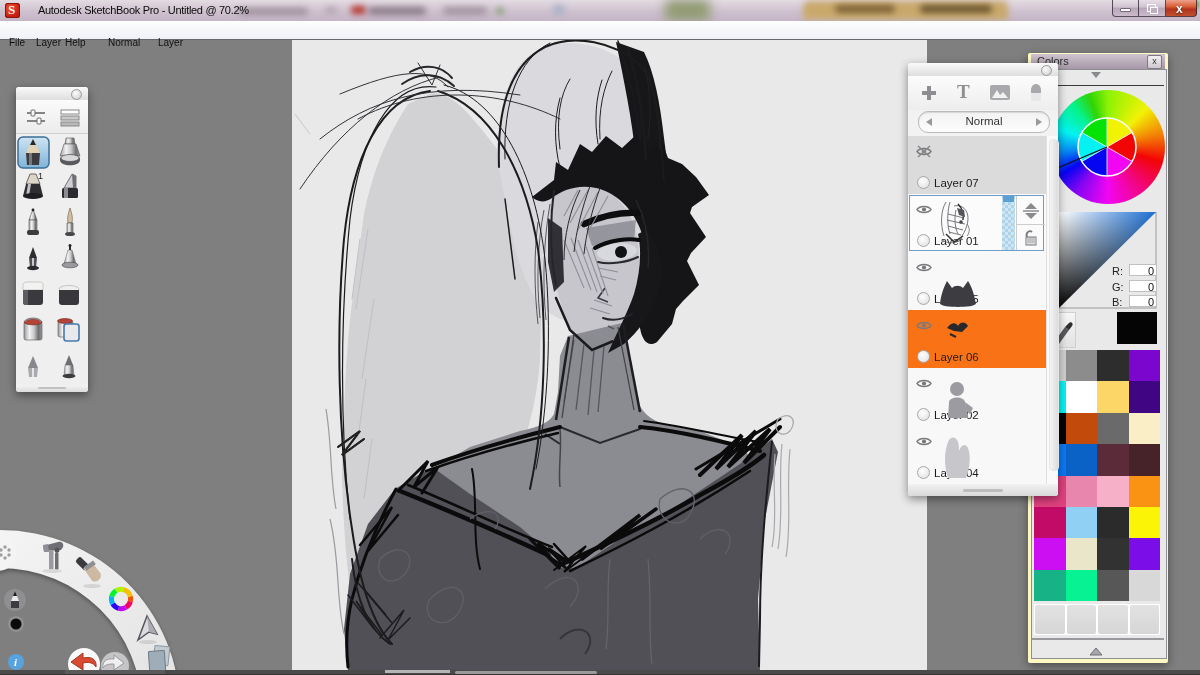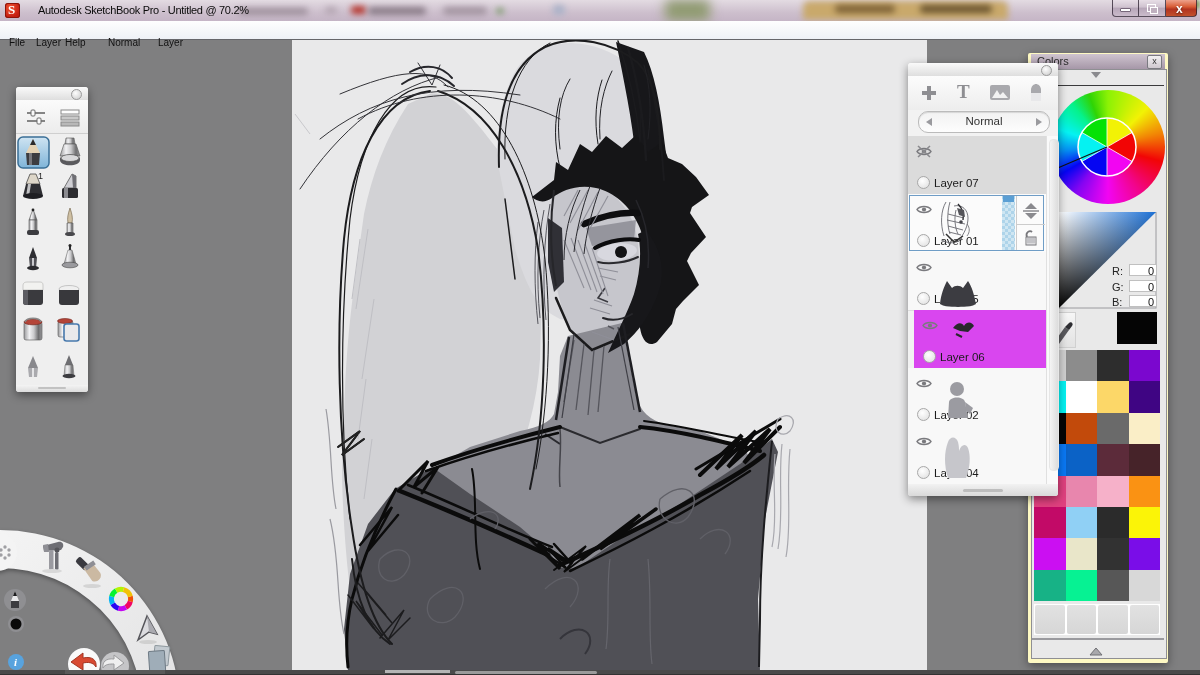--- a/index.html
+++ b/index.html
@@ -564,21 +564,21 @@
           <svg class="abs" style="left:8px;top:9px;" width="16" height="13" viewBox="0 0 16 13">
             <path d="M1,6.5 C4,2.5 12,2.5 15,6.5 C12,10.5 4,10.5 1,6.5 Z" fill="none" stroke="#7a7a7e" stroke-width="1.3"></path>
             <circle cx="8" cy="6.5" r="2.1" fill="#7a7a7e"></circle>
           </svg>
           <div class="abs" style="left:9px;top:40px;width:11px;height:11px;border-radius:50%;border:1px solid #a8a8a8;background:radial-gradient(circle at 40% 35%,#fff,#ddd);"></div>
           <div class="abs" style="left:26px;top:41px;font-size:11.5px;color:#1c1c1c;">Layer 05</div>
           <svg class="abs" style="left:30px;top:26px;" width="40" height="30" viewBox="0 0 40 30">
             <path d="M2,26 C3,16 6,9 9,3 L14,10 C17,7 22,7 25,10 L30,3 C34,9 36,16 38,26 C32,30 26,28 20,29 C14,28 8,30 2,26 Z" fill="#3c3c41"></path>
           </svg>
         </div>
-        <div class="abs" style="left:0;top:174px;width:138px;height:58px;background:#d946ef;border-bottom:3px solid #b91c1c;margin-left:6px;">
+        <div class="abs" style="left:0;top:174px;width:138px;height:58px;background:#f97316;border-bottom:3px solid #b91c1c;">
           <svg class="abs" style="left:8px;top:9px;" width="16" height="13" viewBox="0 0 16 13">
             <path d="M1,6.5 C4,2.5 12,2.5 15,6.5 C12,10.5 4,10.5 1,6.5 Z" fill="none" stroke="#7a7a7e" stroke-width="1.3"></path>
             <circle cx="8" cy="6.5" r="2.1" fill="#7a7a7e"></circle>
           </svg>
           <div class="abs" style="left:9px;top:40px;width:11px;height:11px;border-radius:50%;border:1px solid #a8a8a8;background:radial-gradient(circle at 40% 35%,#fff,#ddd);"></div>
           <div class="abs" style="left:26px;top:41px;font-size:11.5px;color:#1c1c1c;">Layer 06</div>
           <svg class="abs" style="left:36px;top:8px;" width="26" height="22" viewBox="0 0 26 22">
             <path d="M3,10 C7,4 12,4 14,8 C17,3 22,4 24,8 L18,14 L10,13 Z" fill="#28282c"></path>
             <path d="M6,16 L12,19" stroke="#28282c" stroke-width="2"></path>
           </svg>

